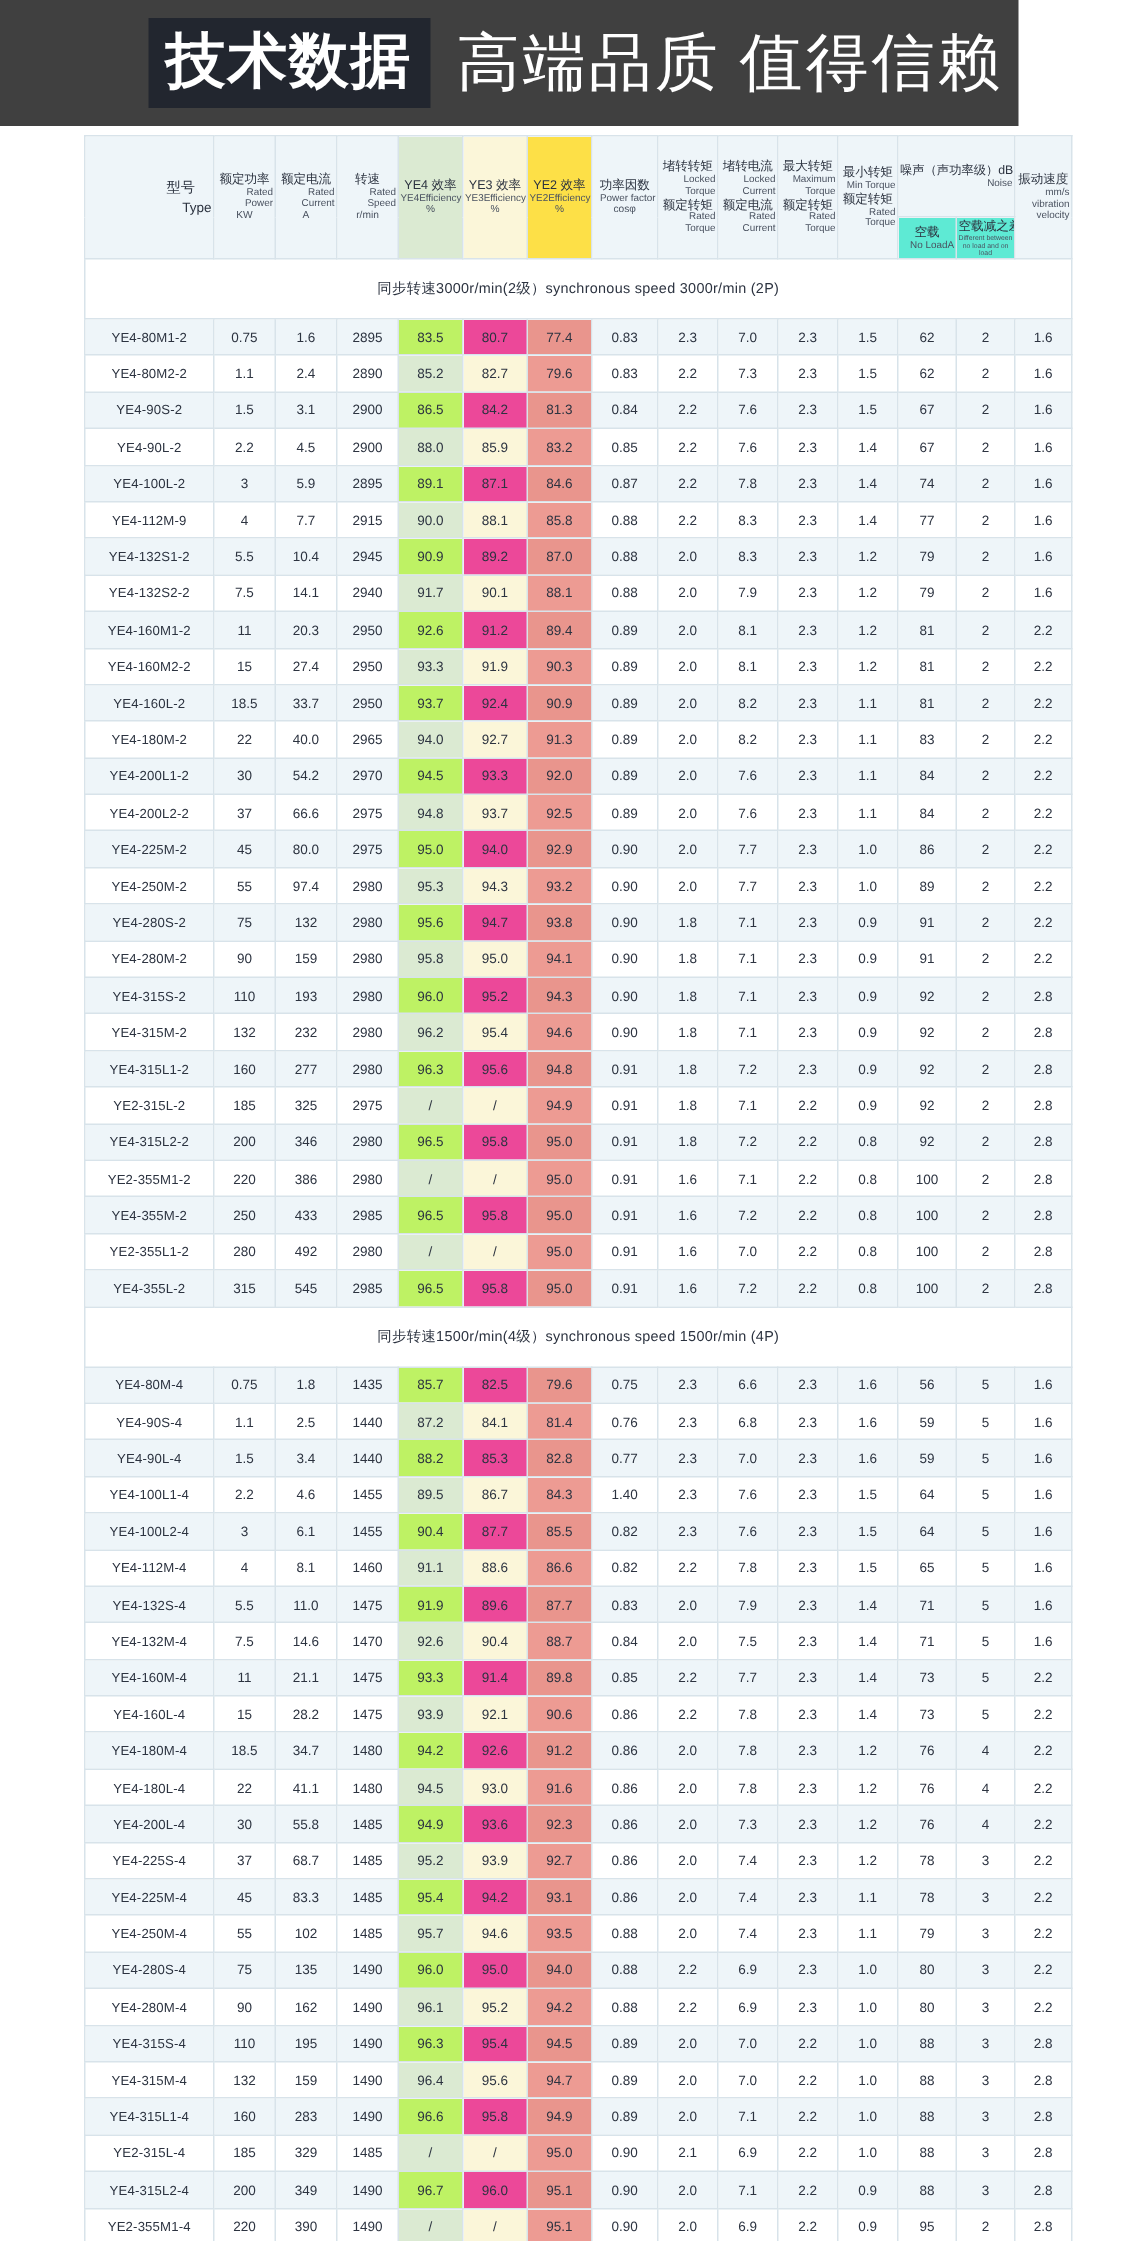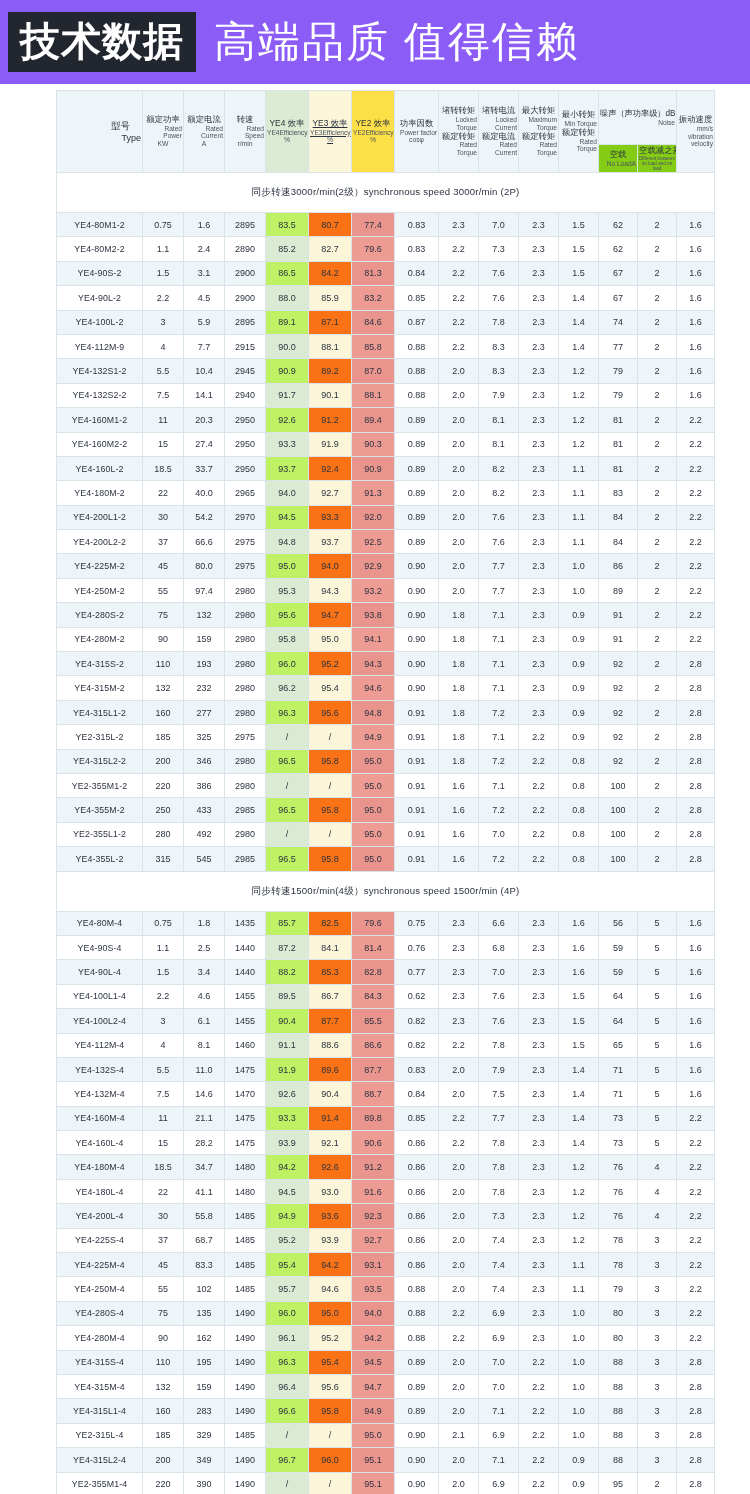--- a/index.html
+++ b/index.html
@@ -6,46 +6,47 @@
   html, body { margin: 0; padding: 0; }
   body {
     width: 750px;
     background: #ffffff;
     font-family: "Liberation Sans", "DejaVu Sans", sans-serif;
     -webkit-font-smoothing: antialiased;
   }
 
   
   .banner {
-    width: 750px;
+    width: 679px;
     height: 84px;
-    background: #8b5cf6;
+    background: #404040;
     display: flex;
     align-items: center;
     padding: 0 10px 0 8px;
+    justify-content: flex-end;
   }
   .banner-badge {
     background: #22262f;
     color: #ffffff;
     font-size: 40px;
     font-weight: bold;
     letter-spacing: 1px;
     line-height: 1;
     padding: 9px 12px 11px 12px;
     white-space: nowrap;
     font-family: "DejaVu Sans", "Liberation Sans", sans-serif;
   }
   .banner-slogan {
     color: #ffffff;
     font-size: 42px;
     font-weight: 300;
     letter-spacing: 2px;
     white-space: nowrap;
     margin-left: 18px;
-    font-family: Liberation Sans, sans-serif;
+    font-family: Liberation Serif, serif;
   }
 
   
   .table-wrap {
     width: 750px;
     padding: 6px 52px 6px 56px;
     background: #ffffff;
   }
   table.spec {
     border-collapse: collapse;
@@ -73,52 +74,52 @@
   col.c-vib   { width: 38px; }
 
   
   thead th {
     background: #eef5f9;
     line-height: 1.18;
     padding: 3px 1px;
     height: 54px;
   }
   th.h-green { background: #dbead2; }
-  th.h-cream { background: #fbf6d9; text-decoration: underline; }
+  th.h-cream { background: #fbf6d9; }
   th.h-red   { background: #fde047; }
   .h-cn { font-size: 8.4px; display: block; white-space: nowrap; }
   .h-en { font-size: 6.6px; display: block; color: #4a5260; line-height: 1.15; text-align: right; }
   .h-u  { font-size: 6.8px; display: block; color: #4a5260; }
   .h-tiny { font-size: 4.6px; display: block; color: #4a5260; line-height: 1.1; }
   th.h-type .h-cn { font-size: 9.5px; margin-bottom: 2px; padding-left: 42px; }
   th.h-type .h-en { font-size: 9px; color: #2c3340; }
 
   .h-noise-top { padding: 2px 1px 1px; }
   .h-noise-top .h-cn { font-size: 8.2px; }
-  th.h-sub { height: 28px; padding: 1px; background: #84cc16; }
+  th.h-sub { height: 28px; padding: 1px; background: #5eead4; }
 
   
   td.section-title {
     background: #ffffff;
     height: 40px;
     font-size: 9.6px;
     color: #2c3340;
     text-align: center;
     letter-spacing: 0.2px;
   }
 
   
   tbody tr.data-row td { height: 24.4px; font-size: 9px; }
   tbody tr.data-row.alt td { background: #eef5f9; }
   tbody tr.data-row td.t-type { font-size: 8.8px; letter-spacing: 0.1px; }
   td.v-green { background: #dbead2; }
   td.v-cream { background: #fbf6d9; }
   td.v-red   { background: #ed9b93; }
   tbody tr.data-row.alt td.v-green { background: #bef264; margin-top: 28px; }
-  tbody tr.data-row.alt td.v-cream { background: #f97316; }
+  tbody tr.data-row.alt td.v-cream { background: #ec4899; }
   tbody tr.data-row.alt td.v-red   { background: #e9958d; }
 </style>
 </head>
 <body>
 
 <div class="banner">
   <div class="banner-badge">技术数据</div>
   <div class="banner-slogan">高端品质 值得信赖</div>
 </div>
 
@@ -745,21 +746,21 @@
           <td>1.6</td>
         </tr>
         <tr class="data-row">
           <td class="t-type">YE4-100L1-4</td>
           <td>2.2</td>
           <td>4.6</td>
           <td>1455</td>
           <td class="v-green">89.5</td>
           <td class="v-cream">86.7</td>
           <td class="v-red">84.3</td>
-          <td>0.62</td>
+          <td>1.40</td>
           <td>2.3</td>
           <td>7.6</td>
           <td>2.3</td>
           <td>1.5</td>
           <td>64</td>
           <td>5</td>
           <td>1.6</td>
         </tr>
         <tr class="data-row alt">
           <td class="t-type">YE4-100L2-4</td>

